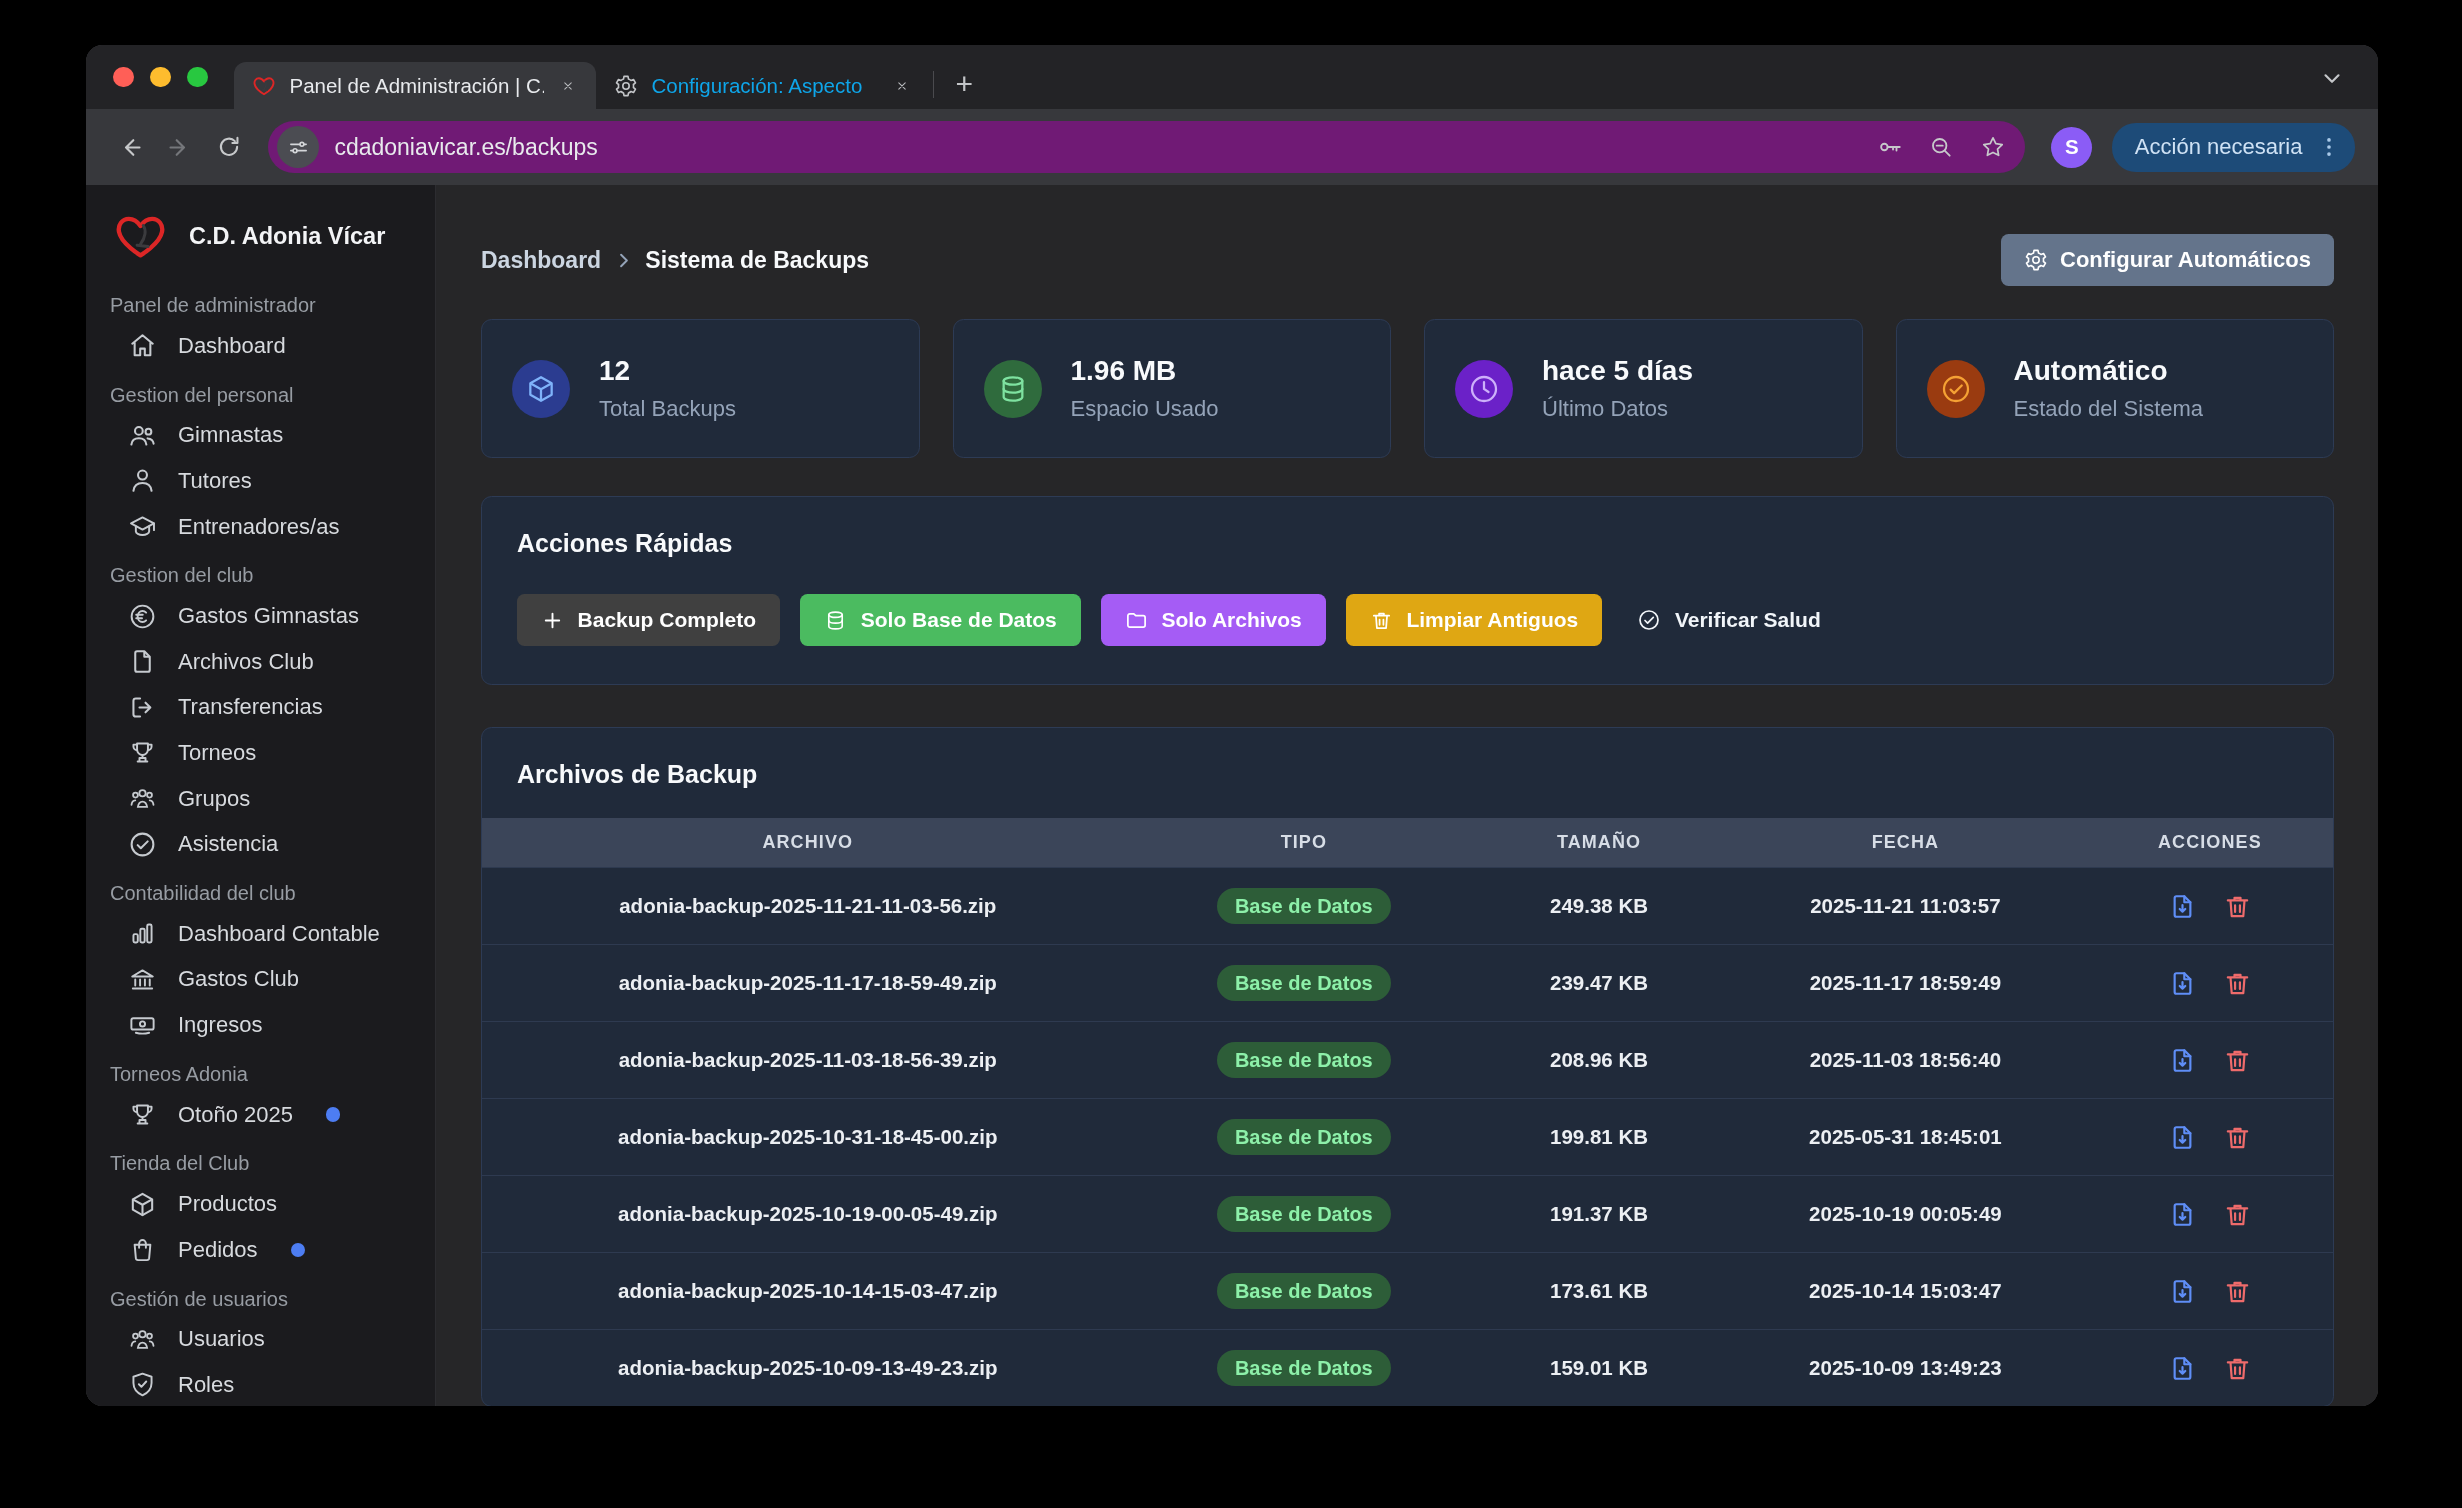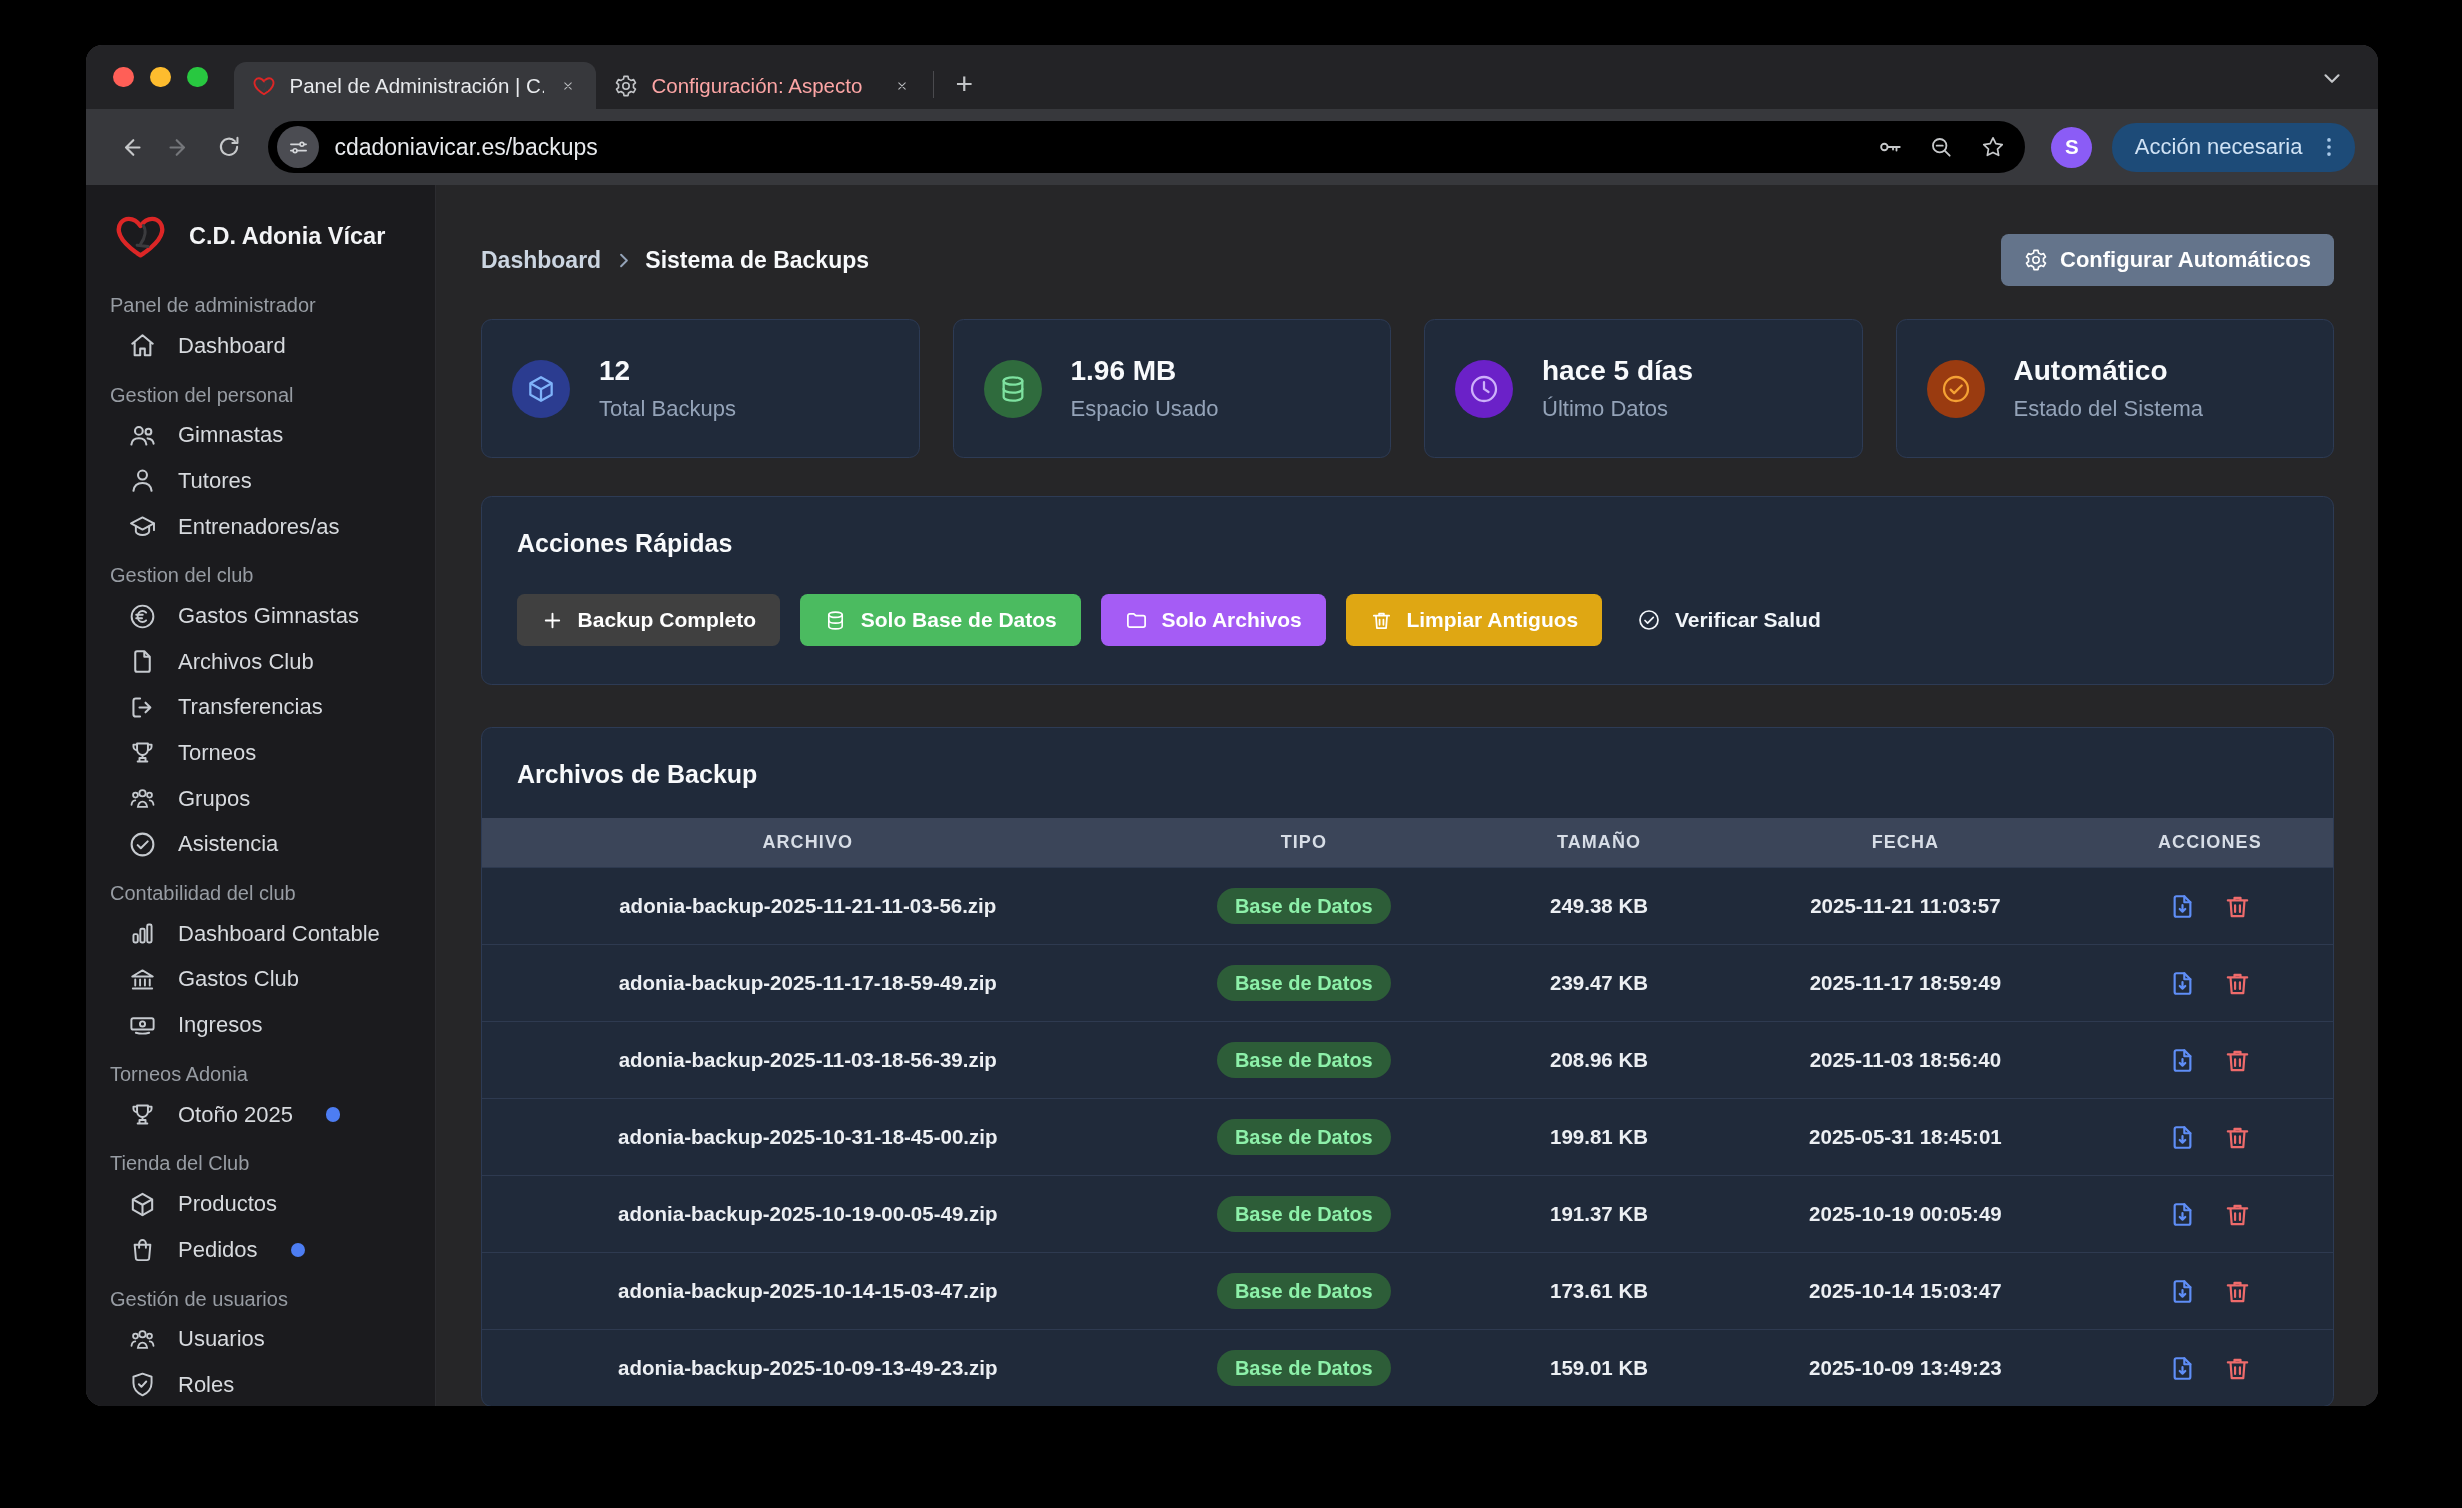--- a/index.html
+++ b/index.html
@@ -8,34 +8,34 @@
   .window { position:absolute; left:86px; top:45px; width:2292px; height:1361px;
             background:#262628; border-radius:16.7px; overflow:hidden;
             display:flex; flex-direction:column; box-shadow:0 0 0 0.8px #3a3a3d inset; }
 
   
   .tabstrip { height:64px; background:#232326; display:flex; align-items:flex-end; position:relative; flex-shrink:0; }
   .traffic { display:flex; gap:16.7px; align-items:center; height:100%; padding:0 26px 0 27px; }
   .light { width:20.5px; height:20.5px; border-radius:50%; }
   .l-close{ background:#ff5f57; } .l-min{ background:#febc2e; } .l-max{ background:#28c840; }
 
-  .tab { display:flex; align-items:center; gap:13.6px; padding:0 18px; font-size:20.5px; color:#fca5a5; height:47px; }
+  .tab { display:flex; align-items:center; gap:13.6px; padding:0 18px; font-size:20.5px; color:#0ea5e9; height:47px; }
   .tab.active { background:#37383c; border-radius:12px 12px 0 0; color:#e8eaed; width:362px; }
   .tab.inactive { width:334px; }
   .tab .fav { width:24px; height:24px; flex-shrink:0; }
   .tab .t-title { white-space:nowrap; overflow:hidden; flex:1; }
   .tab .t-close { font-size:21px; color:#b9bbbe; padding:0 3px; }
   .tab-divider { width:1.5px; height:27px; background:#4a4a4e; margin:0 7.6px 10.6px 3px; align-self:flex-end; }
   .newtab { font-size:30px; color:#c3c5c8; margin:0 0 9px 6px; align-self:flex-end; line-height:33px; padding:0 7.6px; }
   .tabsearch { position:absolute; right:30px; top:16.7px; width:33px; height:33px; display:flex; align-items:center; justify-content:center; color:#c3c5c8; }
 
   .toolbar { height:76px; background:#37383c; display:flex; align-items:center; padding:0 23px; gap:7.6px; flex-shrink:0; }
   .navbtn { width:42px; height:42px; display:flex; align-items:center; justify-content:center; color:#c6c8ca; }
   .navbtn.dim { color:#75777b; }
-  .urlpill { flex:1; height:52px; background:#000000; border-radius:26px; display:flex; align-items:center; padding:0 12px 0 9px; margin:0 10.6px; }
+  .urlpill { flex:1; height:52px; background:#701a75; border-radius:26px; display:flex; align-items:center; padding:0 12px 0 9px; margin:0 10.6px; }
   .tunebtn { width:42px; height:42px; border-radius:50%; background:#4b4c52; display:flex; align-items:center; justify-content:center; color:#d4d6d9; margin-right:15px; flex-shrink:0; }
   .url-text { color:#e8eaed; font-size:23px; flex:1; white-space:nowrap; }
   .pill-ic { width:41px; height:41px; display:flex; align-items:center; justify-content:center; color:#c6c8ca; margin-left:10.6px; }
   .avatar { width:41px; height:41px; border-radius:50%; background:#8b5cf6; color:#fff; font-size:20.5px; font-weight:700; display:flex; align-items:center; justify-content:center; margin:0 12px 0 7.6px; flex-shrink:0; }
   .action-pill { height:49px; background:#1d4b78; border-radius:24px; display:flex; align-items:center; gap:12px; padding:0 10.6px 0 23px; color:#cfe2f5; font-size:22px; flex-shrink:0; }
   .action-pill .dots { color:#a9c9e8; width:30px; height:30px; display:flex; align-items:center; justify-content:center; }
 
   
   .app { flex:1; display:flex; min-height:0; background:#262628; }
 

